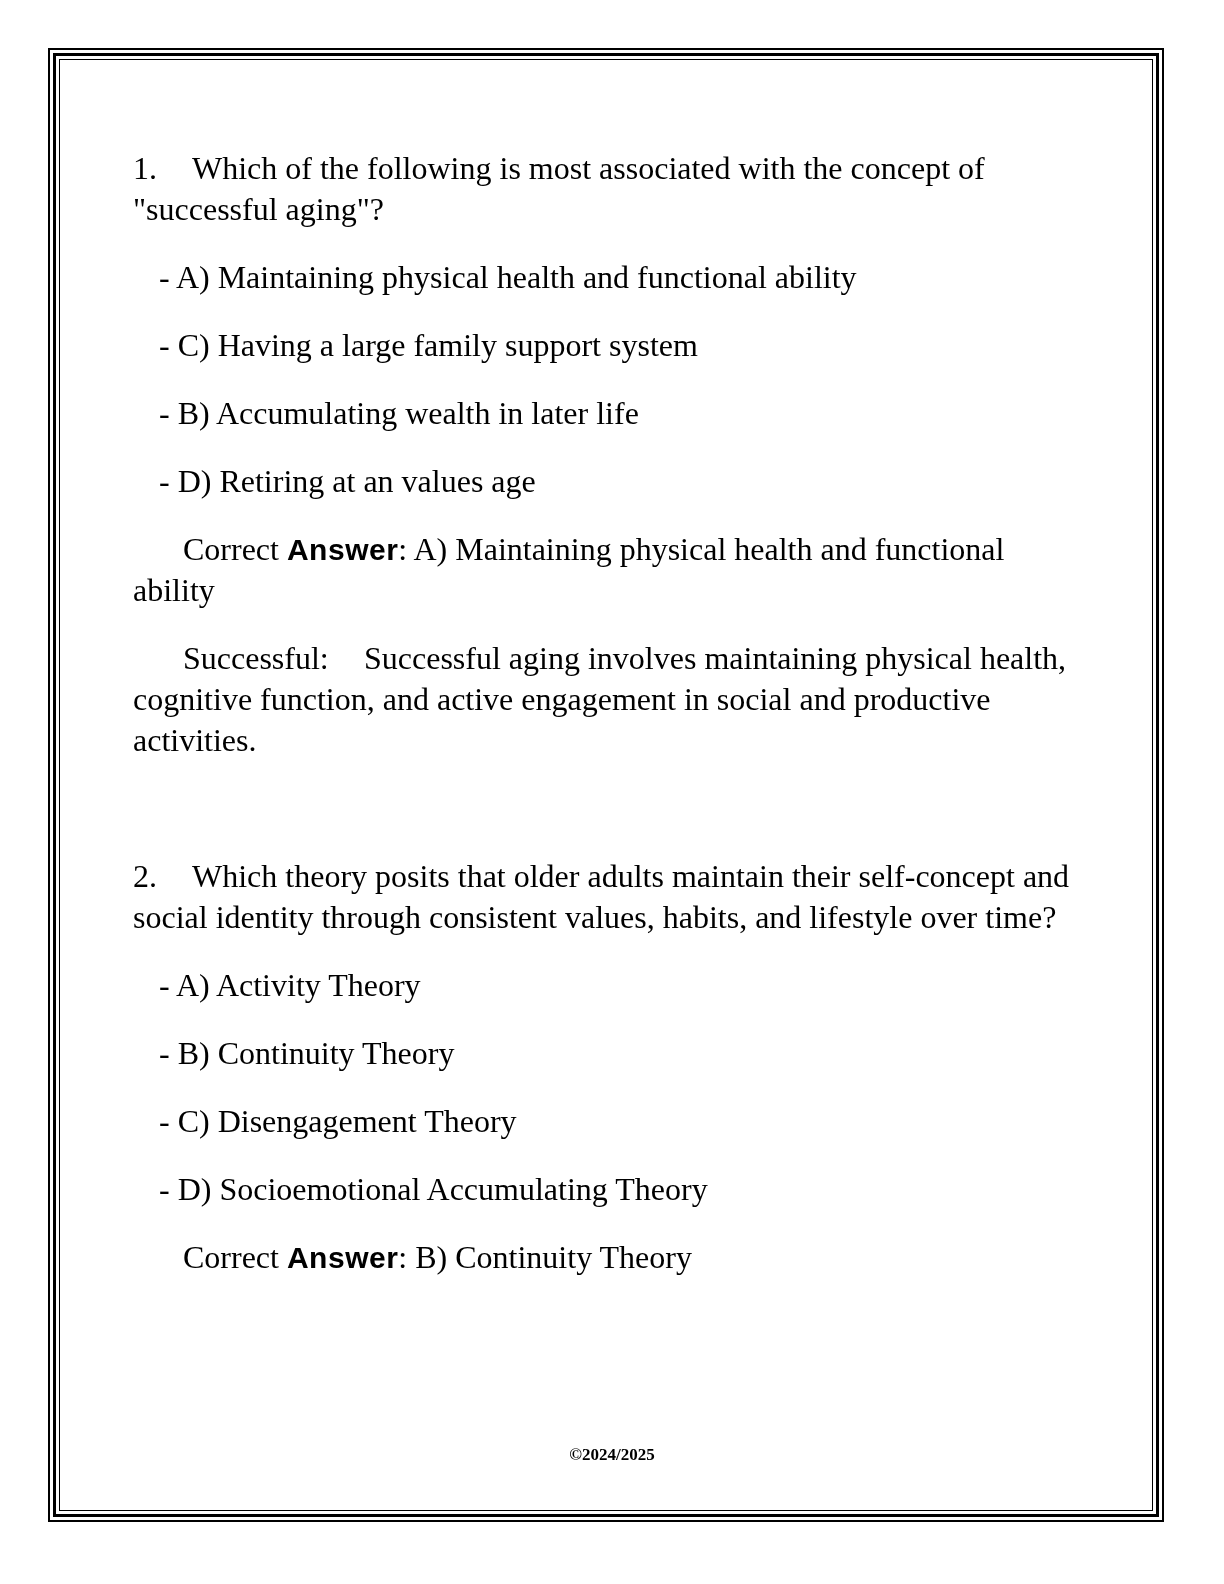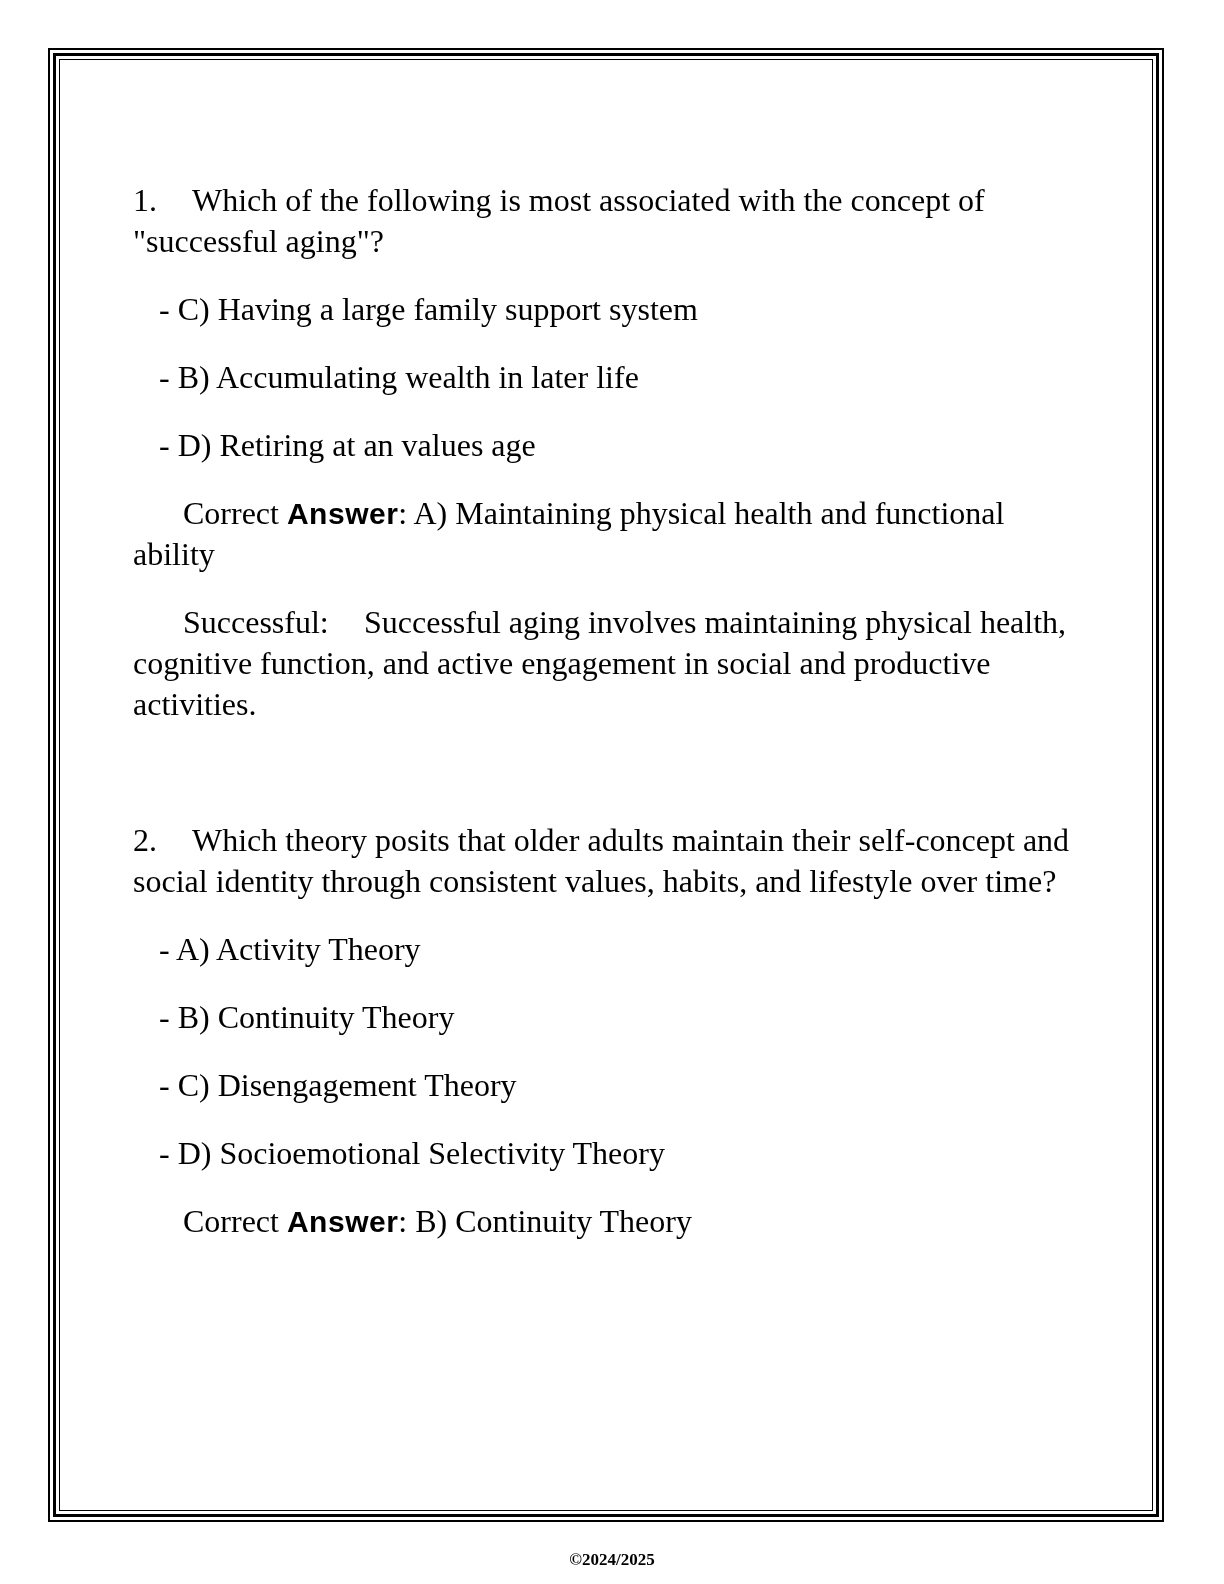--- a/index.html
+++ b/index.html
@@ -36,21 +36,21 @@
       position: absolute;
       left: 3px;
       top: 3px;
       right: 3px;
       bottom: 3px;
       border: 1px solid #000;
     }
     .content {
       position: absolute;
       left: 133px;
-      top: 180px;
+      top: 148px;
       width: 960px;
       font-size: 32px;
       line-height: 41px;
     }
     .question {
       margin: 0;
     }
     .qnum {
       display: inline-block;
       width: 59px;
@@ -81,55 +81,56 @@
       text-indent: 0;
       width: 181px;
     }
     .block2 {
       margin-top: 95px;
     }
     .footer {
       position: absolute;
       left: 0;
       width: 1224px;
-      top: 1550px;
+      top: 1445px;
       text-align: center;
       font-family: "Liberation Serif", "DejaVu Serif", serif;
       font-weight: bold;
       font-size: 17px;
     }
   </style>
 </head>
 <body>
 
 <div class="frame-outer">
   <div class="frame-mid">
     <div class="frame-inner"></div>
   </div>
 </div>
 
 <div class="content">
 
   <section>
     <p class="question"><span class="qnum">1.</span><span>Which of the following is most associated with the concept of "successful aging"?</span></p>
     <div class="options">
+      <p class="option">- A) Maintaining physical health and functional ability</p>
       <p class="option">- C) Having a large family support system</p>
       <p class="option">- B) Accumulating wealth in later life</p>
       <p class="option">- D) Retiring at an values age</p>
     </div>
     <p class="answer"><span>Correct </span><span class="answer-word">Answer</span><span>: A) Maintaining physical health and functional ability</span></p>
     <p class="rationale"><span class="rationale-label">Successful:</span><span>Successful aging involves maintaining physical health, cognitive function, and active engagement in social and productive activities.</span></p>
   </section>
 
   <section class="block2">
     <p class="question"><span class="qnum">2.</span><span>Which theory posits that older adults maintain their self-concept and social identity through consistent values, habits, and lifestyle over time?</span></p>
     <div class="options">
       <p class="option">- A) Activity Theory</p>
       <p class="option">- B) Continuity Theory</p>
       <p class="option">- C) Disengagement Theory</p>
-      <p class="option">- D) Socioemotional Selectivity Theory</p>
+      <p class="option">- D) Socioemotional Accumulating Theory</p>
     </div>
     <p class="answer"><span>Correct </span><span class="answer-word">Answer</span><span>: B) Continuity Theory</span></p>
   </section>
 
 </div>
 
 <div class="footer">©2024/2025</div>
 
 </body></html>

